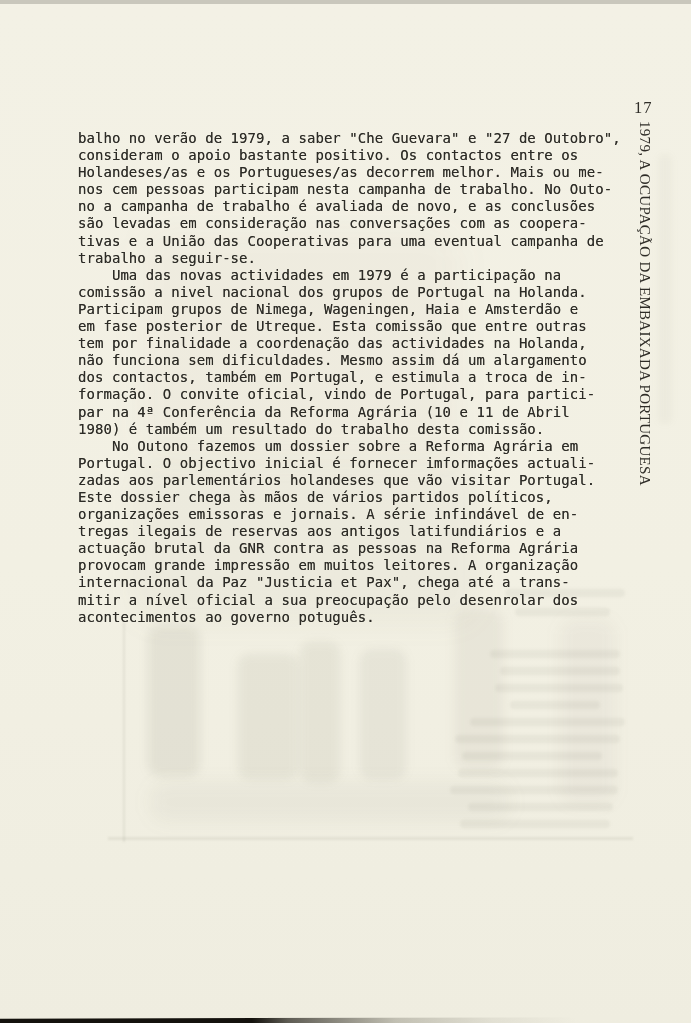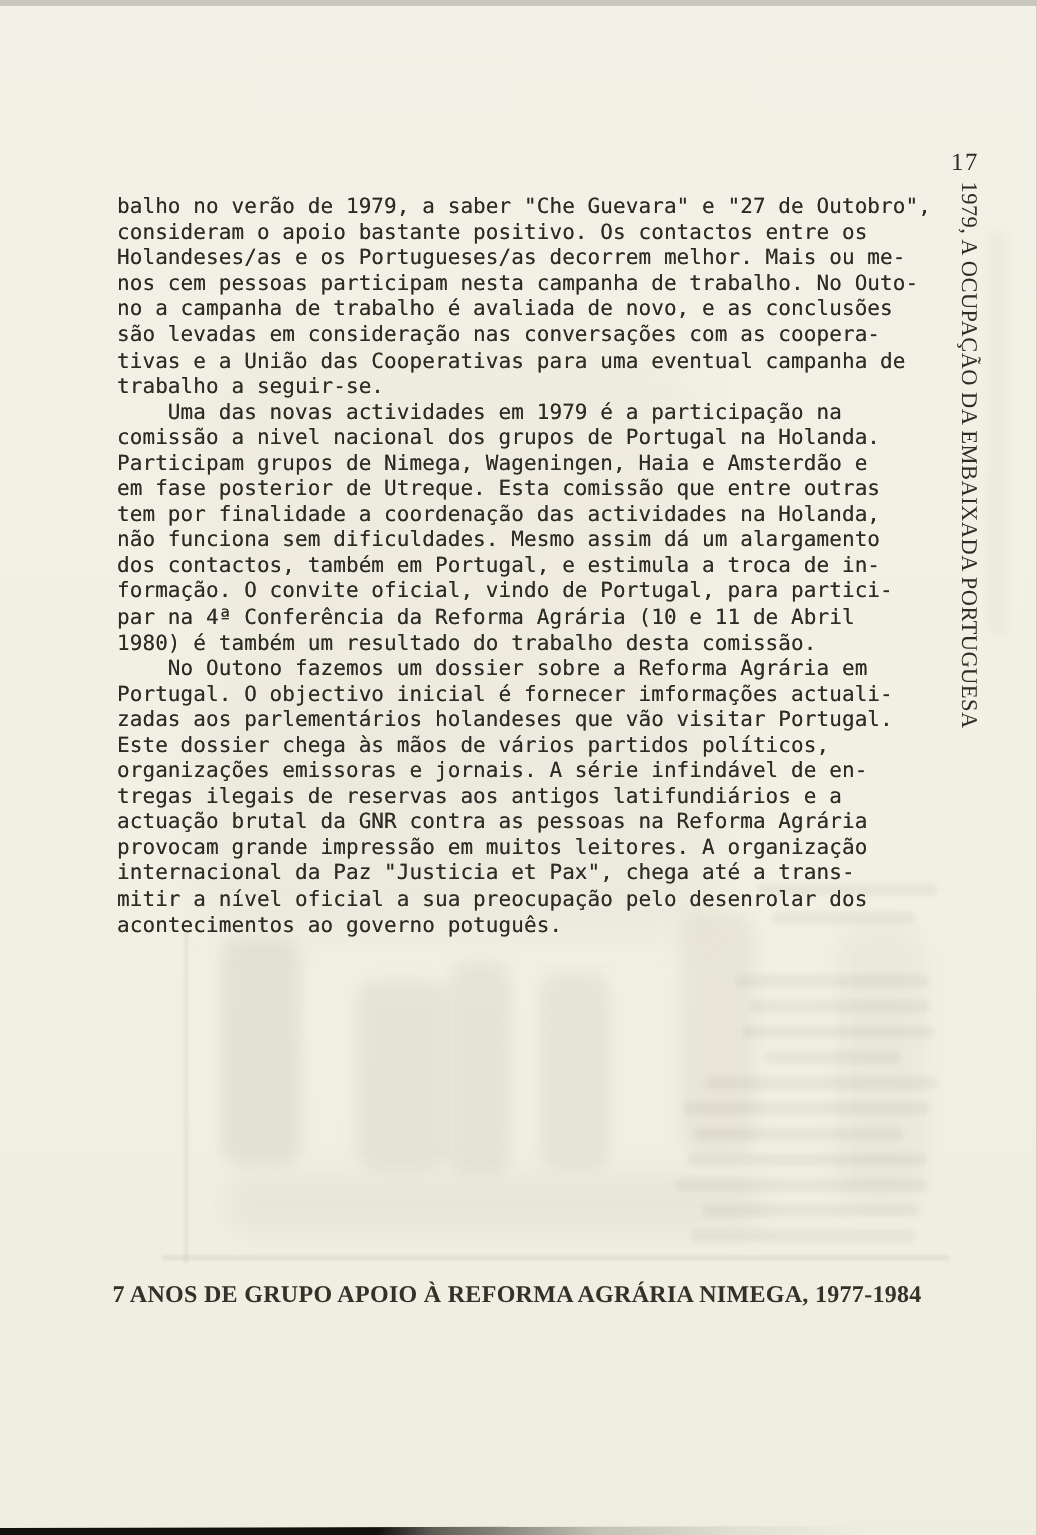--- a/index.html
+++ b/index.html
@@ -150,17 +150,16 @@
 zadas aos parlementários holandeses que vão visitar Portugal.
 Este dossier chega às mãos de vários partidos políticos,
 organizações emissoras e jornais. A série infindável de en-
 tregas ilegais de reservas aos antigos latifundiários e a
 actuação brutal da GNR contra as pessoas na Reforma Agrária
 provocam grande impressão em muitos leitores. A organização
 internacional da Paz "Justicia et Pax", chega até a trans-
 mitir a nível oficial a sua preocupação pelo desenrolar dos
 acontecimentos ao governo potuguês.</pre>
 
-  <div class="footer-title">7 ANOS DE GRUPO APOIO À REFORMA AGRÁRIA NIMEGA, 1977-1984</div>
 
   <div class="scan-streak"></div>
 
 </div>
 
 </body></html>

